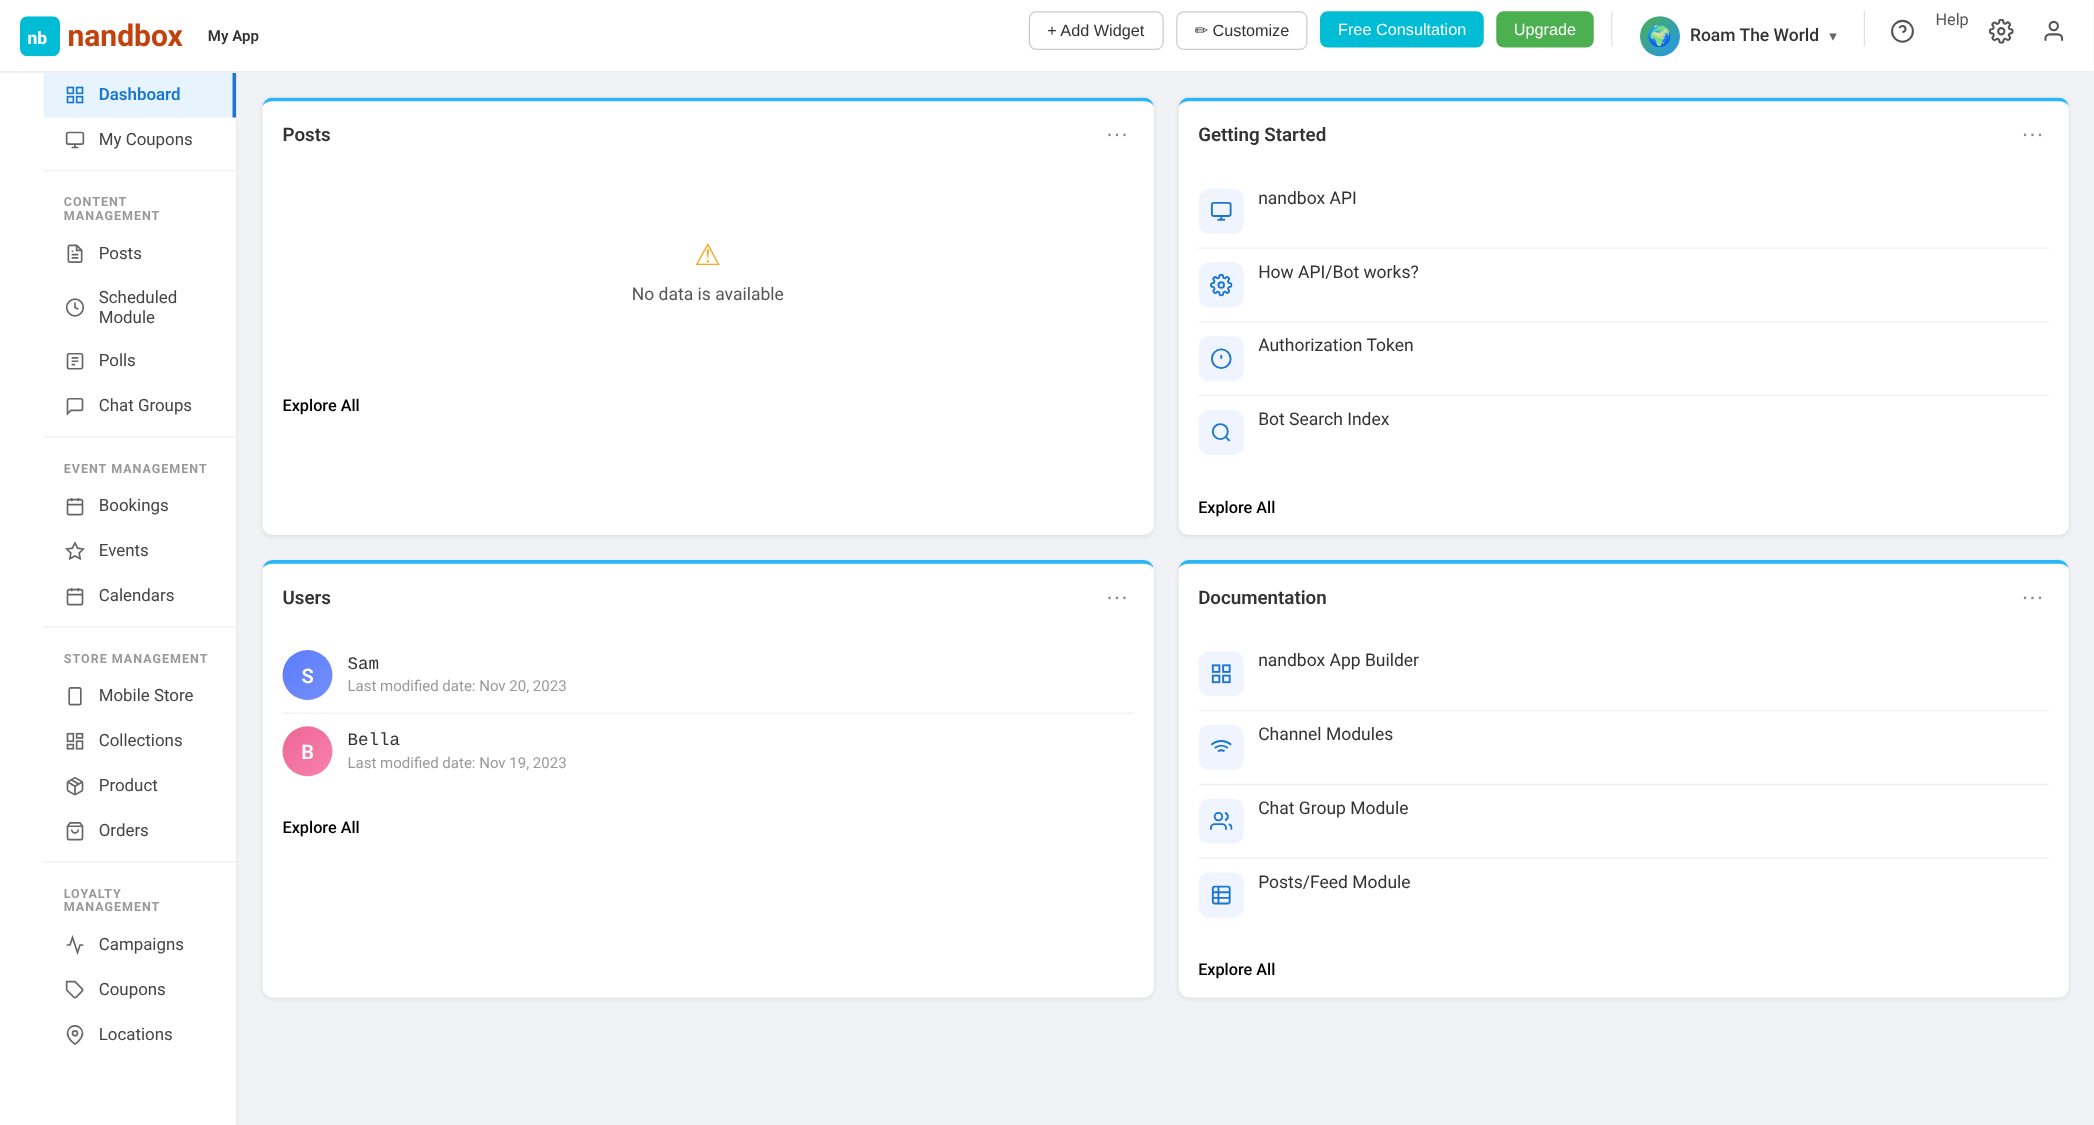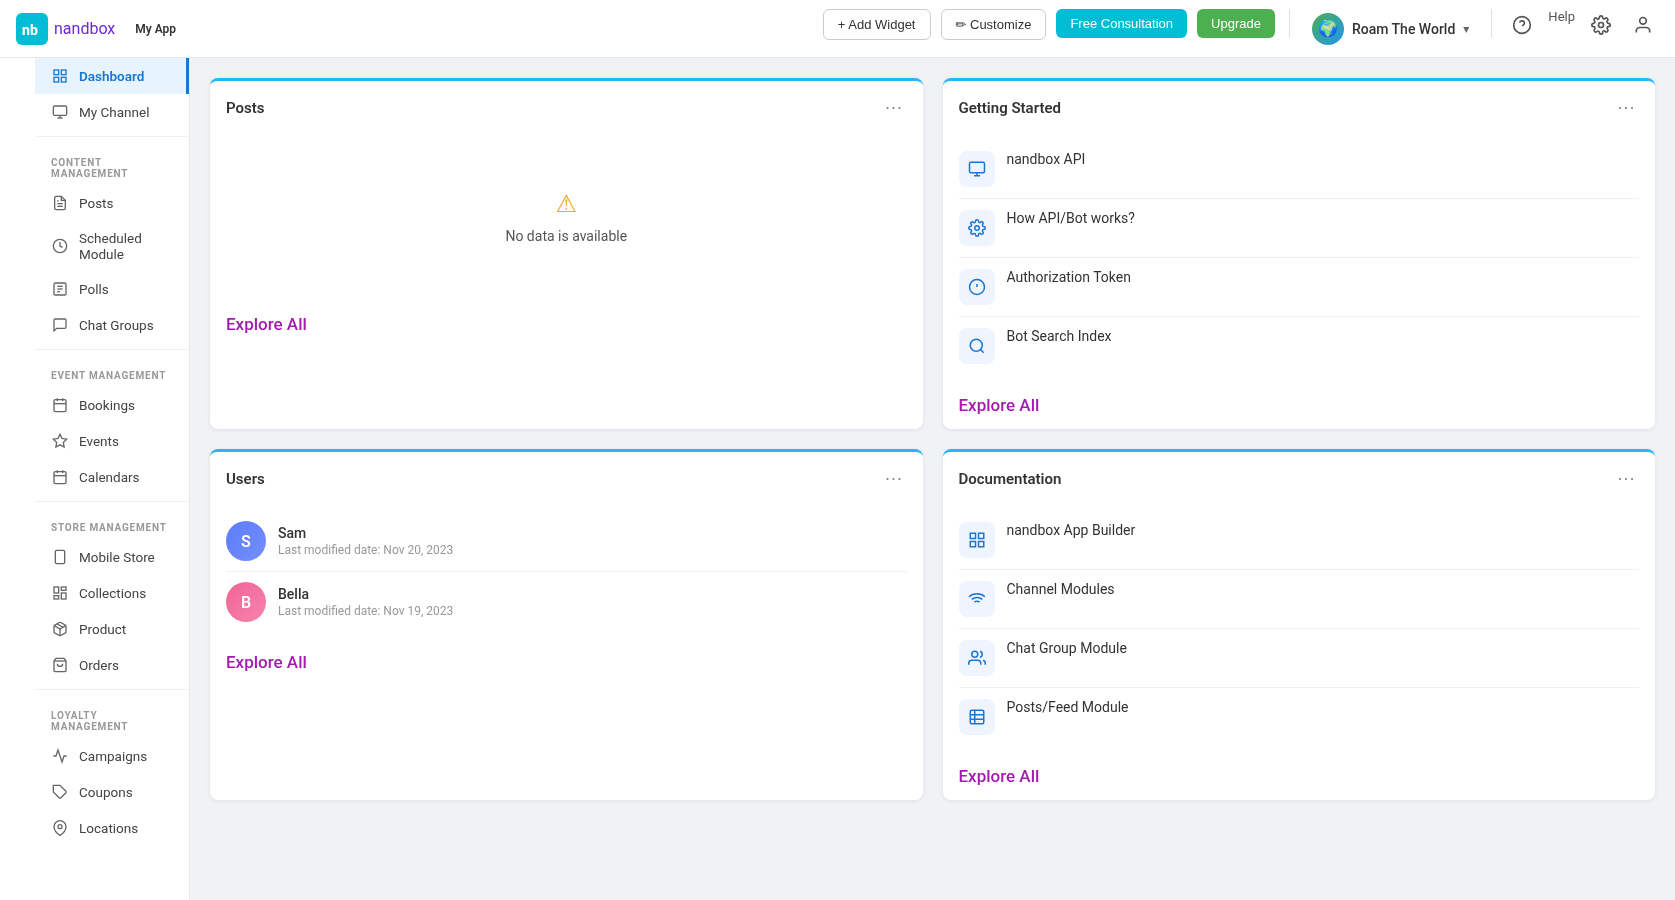--- a/index.html
+++ b/index.html
@@ -5,21 +5,21 @@
     * { box-sizing: border-box; margin: 0; padding: 0; }
     body { font-family: -apple-system, BlinkMacSystemFont, 'Segoe UI', Roboto, sans-serif; background: #f0f2f5; display: flex; flex-direction: column; height: 900px; overflow: hidden; }
 
     
     .header {
       display: flex; align-items: center; background: #fff; height: 58px;
       padding: 0 16px; border-bottom: 1px solid #e8e8e8; flex-shrink: 0; z-index: 10;
     }
     .logo { display: flex; align-items: center; gap: 6px; margin-right: 20px; }
     .logo-icon { width: 32px; height: 32px; }
-    .logo-text { font-size: 16px; font-weight: 400; color: #6d28d9; }
+    .logo-text { font-size: 24px; font-weight: 700; color: #c2410c; }
     .app-title { font-size: 12px; font-weight: 600; color: #333; flex: 1; }
     .header-actions { display: flex; align-items: flex-start; gap: 10px; }
     .btn { display: flex; align-items: center; gap: 6px; padding: 7px 14px; border-radius: 6px; cursor: pointer; font-size: 13px; font-weight: 500; border: none; }
     .btn-outline { border: 1px solid #ccc; background: #fff; color: #333; }
     .btn-teal { background: #00bcd4; color: #fff; border: none; }
     .btn-green { background: #4caf50; color: #fff; border: none; }
     .header-divider { width: 1px; height: 28px; background: #e0e0e0; margin: 0 4px; }
     .app-selector { display: flex; align-items: center; gap: 8px; cursor: pointer; padding: 4px 8px; border-radius: 6px; }
     .globe-icon { width: 32px; height: 32px; border-radius: 50%; background: linear-gradient(135deg, #4CAF50, #2196F3); display: flex; align-items: center; justify-content: center; color: #fff; font-size: 16px; }
     .app-name { font-size: 14px; font-weight: 500; color: #333; }
@@ -40,34 +40,34 @@
     
     .main { flex: 1; overflow-y: auto; padding: 20px; display: grid; grid-template-columns: 1fr 1fr; grid-template-rows: auto auto; gap: 20px; align-content: start; }
 
     
     .widget-card { background: #fff; border-radius: 8px; box-shadow: 0 1px 4px rgba(0,0,0,0.08); overflow: hidden; border-top: 3px solid #29b6f6; }
     .widget-header { display: flex; align-items: center; justify-content: space-between; padding: 14px 16px 10px; }
     .widget-title { font-size: 15px; font-weight: 600; color: #333; }
     .widget-menu-btn { background: none; border: none; cursor: pointer; color: #888; font-size: 18px; padding: 2px 4px; border-radius: 4px; }
     .widget-body { padding: 10px 16px; }
     .widget-footer { padding: 10px 16px 14px; }
-    .explore-link { color: #a21caf; font-size: 17px; cursor: pointer; font-weight: 500; }
+    .explore-link { color: #000000; font-size: 13px; cursor: pointer; font-weight: 500; }
 
     
     .no-data { display: flex; flex-direction: column; align-items: center; justify-content: center; padding: 50px 20px; color: #888; gap: 10px; }
     .no-data-icon { font-size: 24px; color: #f5a623; }
     .no-data-text { font-size: 14px; color: #555; }
 
     
     .user-item { display: flex; align-items: center; gap: 12px; padding: 10px 0; border-bottom: 1px solid #f0f0f0; }
     .user-item:last-child { border-bottom: none; }
     .user-avatar { width: 40px; height: 40px; border-radius: 50%; object-fit: cover; flex-shrink: 0; display: flex; align-items: center; justify-content: center; font-size: 16px; font-weight: 600; color: #fff; }
     .avatar-sam { background: linear-gradient(135deg, #5c7cfa, #748ffc); }
     .avatar-bella { background: linear-gradient(135deg, #f06595, #f783ac); }
-    .user-name { font-size: 14px; font-weight: 500; color: #333; }
+    .user-name { font-size: 14px; font-weight: 500; color: #333; font-family: Liberation Mono, monospace; }
     .user-meta { font-size: 12px; color: #999; margin-top: 2px; }
 
     
     .doc-item { display: flex; align-items: flex-start; gap: 12px; padding: 11px 0; border-bottom: 1px solid #f0f0f0; cursor: pointer; }
     .doc-item:last-child { border-bottom: none; }
     .doc-icon-wrap { width: 36px; height: 36px; border-radius: 8px; background: #f0f4ff; display: flex; align-items: center; justify-content: center; flex-shrink: 0; }
     .doc-label { font-size: 14px; color: #333; }
 
     
     svg { display: block; }
@@ -146,21 +146,21 @@
     </div>
 
     <div class="sidebar-item">
       <span class="sidebar-icon">
         <svg width="16" height="16" viewBox="0 0 24 24" fill="none" stroke="#666" stroke-width="2">
             <rect x="2" y="3" width="20" height="14" rx="2"></rect>
             <line x1="8" y1="21" x2="16" y2="21"></line>
             <line x1="12" y1="17" x2="12" y2="21"></line>
           </svg>
       </span>
-      <span>My Channel</span>
+      <span>My Coupons</span>
     </div>
 
     <div class="sidebar-divider"></div>
     <div class="sidebar-section-label">CONTENT MANAGEMENT</div>
 
     <div class="sidebar-item">
       <span class="sidebar-icon">
         <svg width="16" height="16" viewBox="0 0 24 24" fill="none" stroke="#666" stroke-width="2">
             <path d="M14 2H6a2 2 0 0 0-2 2v16a2 2 0 0 0 2 2h12a2 2 0 0 0 2-2V8z"></path>
             <polyline points="14 2 14 8 20 8"></polyline>

